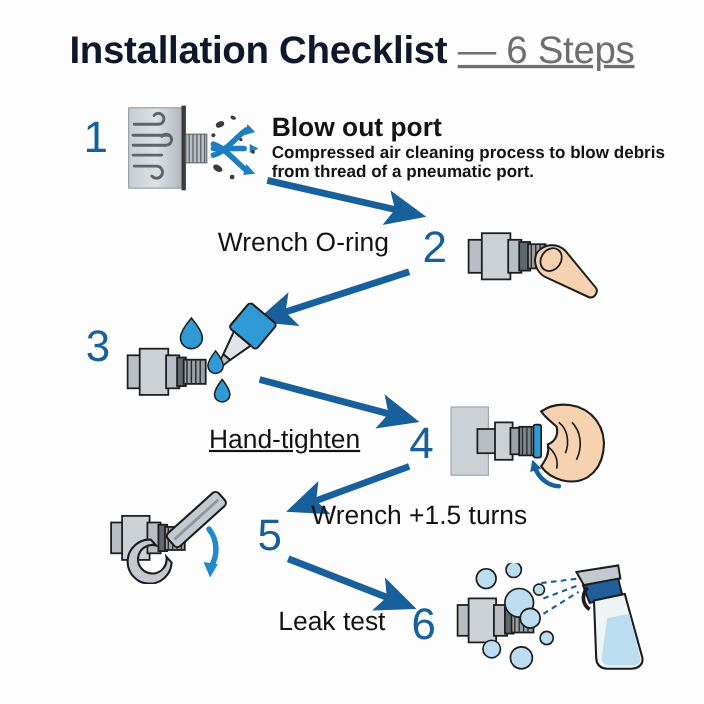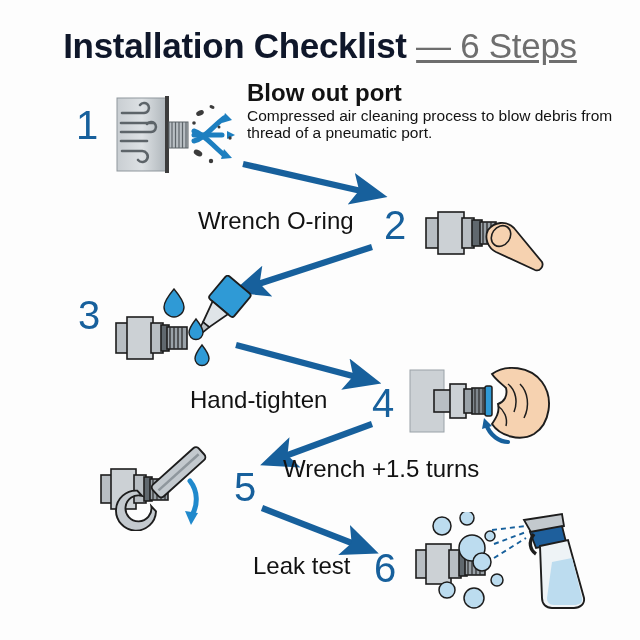--- a/index.html
+++ b/index.html
@@ -33,21 +33,21 @@
     font-weight:normal;
     line-height:1;
   }
   .cap{
     position:absolute;
     color:#121212;
     line-height:1.12;
     white-space:nowrap;
   }
   .cap .ttl{font-size:24px;display:block;}
-  .cap .sub{font-size:15.5px;display:block;white-space:normal;}
+  .cap .sub{font-size:15.5px;display:block;white-space:normal;font-weight:bold;}
 
   svg.layer{position:absolute;left:0;top:0;width:640px;height:640px;
             pointer-events:none;overflow:visible;}
 </style>
 </head>
 <body>
 
 <div id="stage">
 
   <div class="title">
@@ -114,21 +114,21 @@
       <ellipse cx="88" cy="18" rx="4" ry="2.6" transform="rotate(-25 88 18)"></ellipse>
       <ellipse cx="100" cy="12" rx="2.6" ry="1.7" transform="rotate(20 100 12)"></ellipse>
       <circle cx="82" cy="28" r="1.8"></circle>
       <ellipse cx="86" cy="58" rx="4.6" ry="2.8" transform="rotate(30 86 58)"></ellipse>
       <circle cx="99" cy="66" r="2.2"></circle>
       <circle cx="118" cy="43" r="1.7"></circle>
       <circle cx="107" cy="32" r="1.5"></circle>
     </g>
   </svg>
 
-  <div class="cap" style="left:247px;top:80px;width:370px;">
+  <div class="cap" style="left:247px;top:104px;width:370px;">
     <span class="ttl" style="font-weight:bold;">Blow out port</span>
     <span class="sub">Compressed air cleaning process to blow debris from thread of a pneumatic port.</span>
   </div>
 
   <div class="cap" style="left:198px;top:208px;">
     <span class="ttl">Wrench O-ring</span>
   </div>
   <div class="num" style="left:384px;top:205px;">2</div>
 
   <svg class="abs" style="left:418px;top:196px;width:130px;height:84px;" viewBox="0 0 130 84">
@@ -176,21 +176,21 @@
     </g>
 
     <g fill="#2f9ad6" stroke="#1d1d1d" stroke-width="1.4">
       <path d="M62,14 C62,14 52,26 52,32 a10,10 0 0 0 20,0 C72,26 62,14 62,14 Z"></path>
       <path d="M84,44 C84,44 77,53 77,57.5 a7,7 0 0 0 14,0 C91,53 84,44 84,44 Z"></path>
       <path d="M90,70 C90,70 83,79 83,83.5 a7,7 0 0 0 14,0 C97,79 90,70 90,70 Z"></path>
     </g>
   </svg>
 
 
-  <div class="cap" style="left:190px;top:387px;">
+  <div class="cap" style="left:190px;top:387px;text-decoration:underline;">
     <span class="ttl">Hand-tighten</span>
   </div>
   <div class="num" style="left:372px;top:383px;">4</div>
 
   <svg class="abs" style="left:408px;top:362px;width:150px;height:98px;" viewBox="0 0 150 98">
 
     <rect x="2" y="8" width="34" height="62" fill="#ccd1d5" stroke="#9aa2a8" stroke-width="1"></rect>
 
     <g stroke="#1d1d1d" stroke-width="1.6">
       <rect x="26" y="28" width="18" height="22" fill="#b8bec3"></rect>

